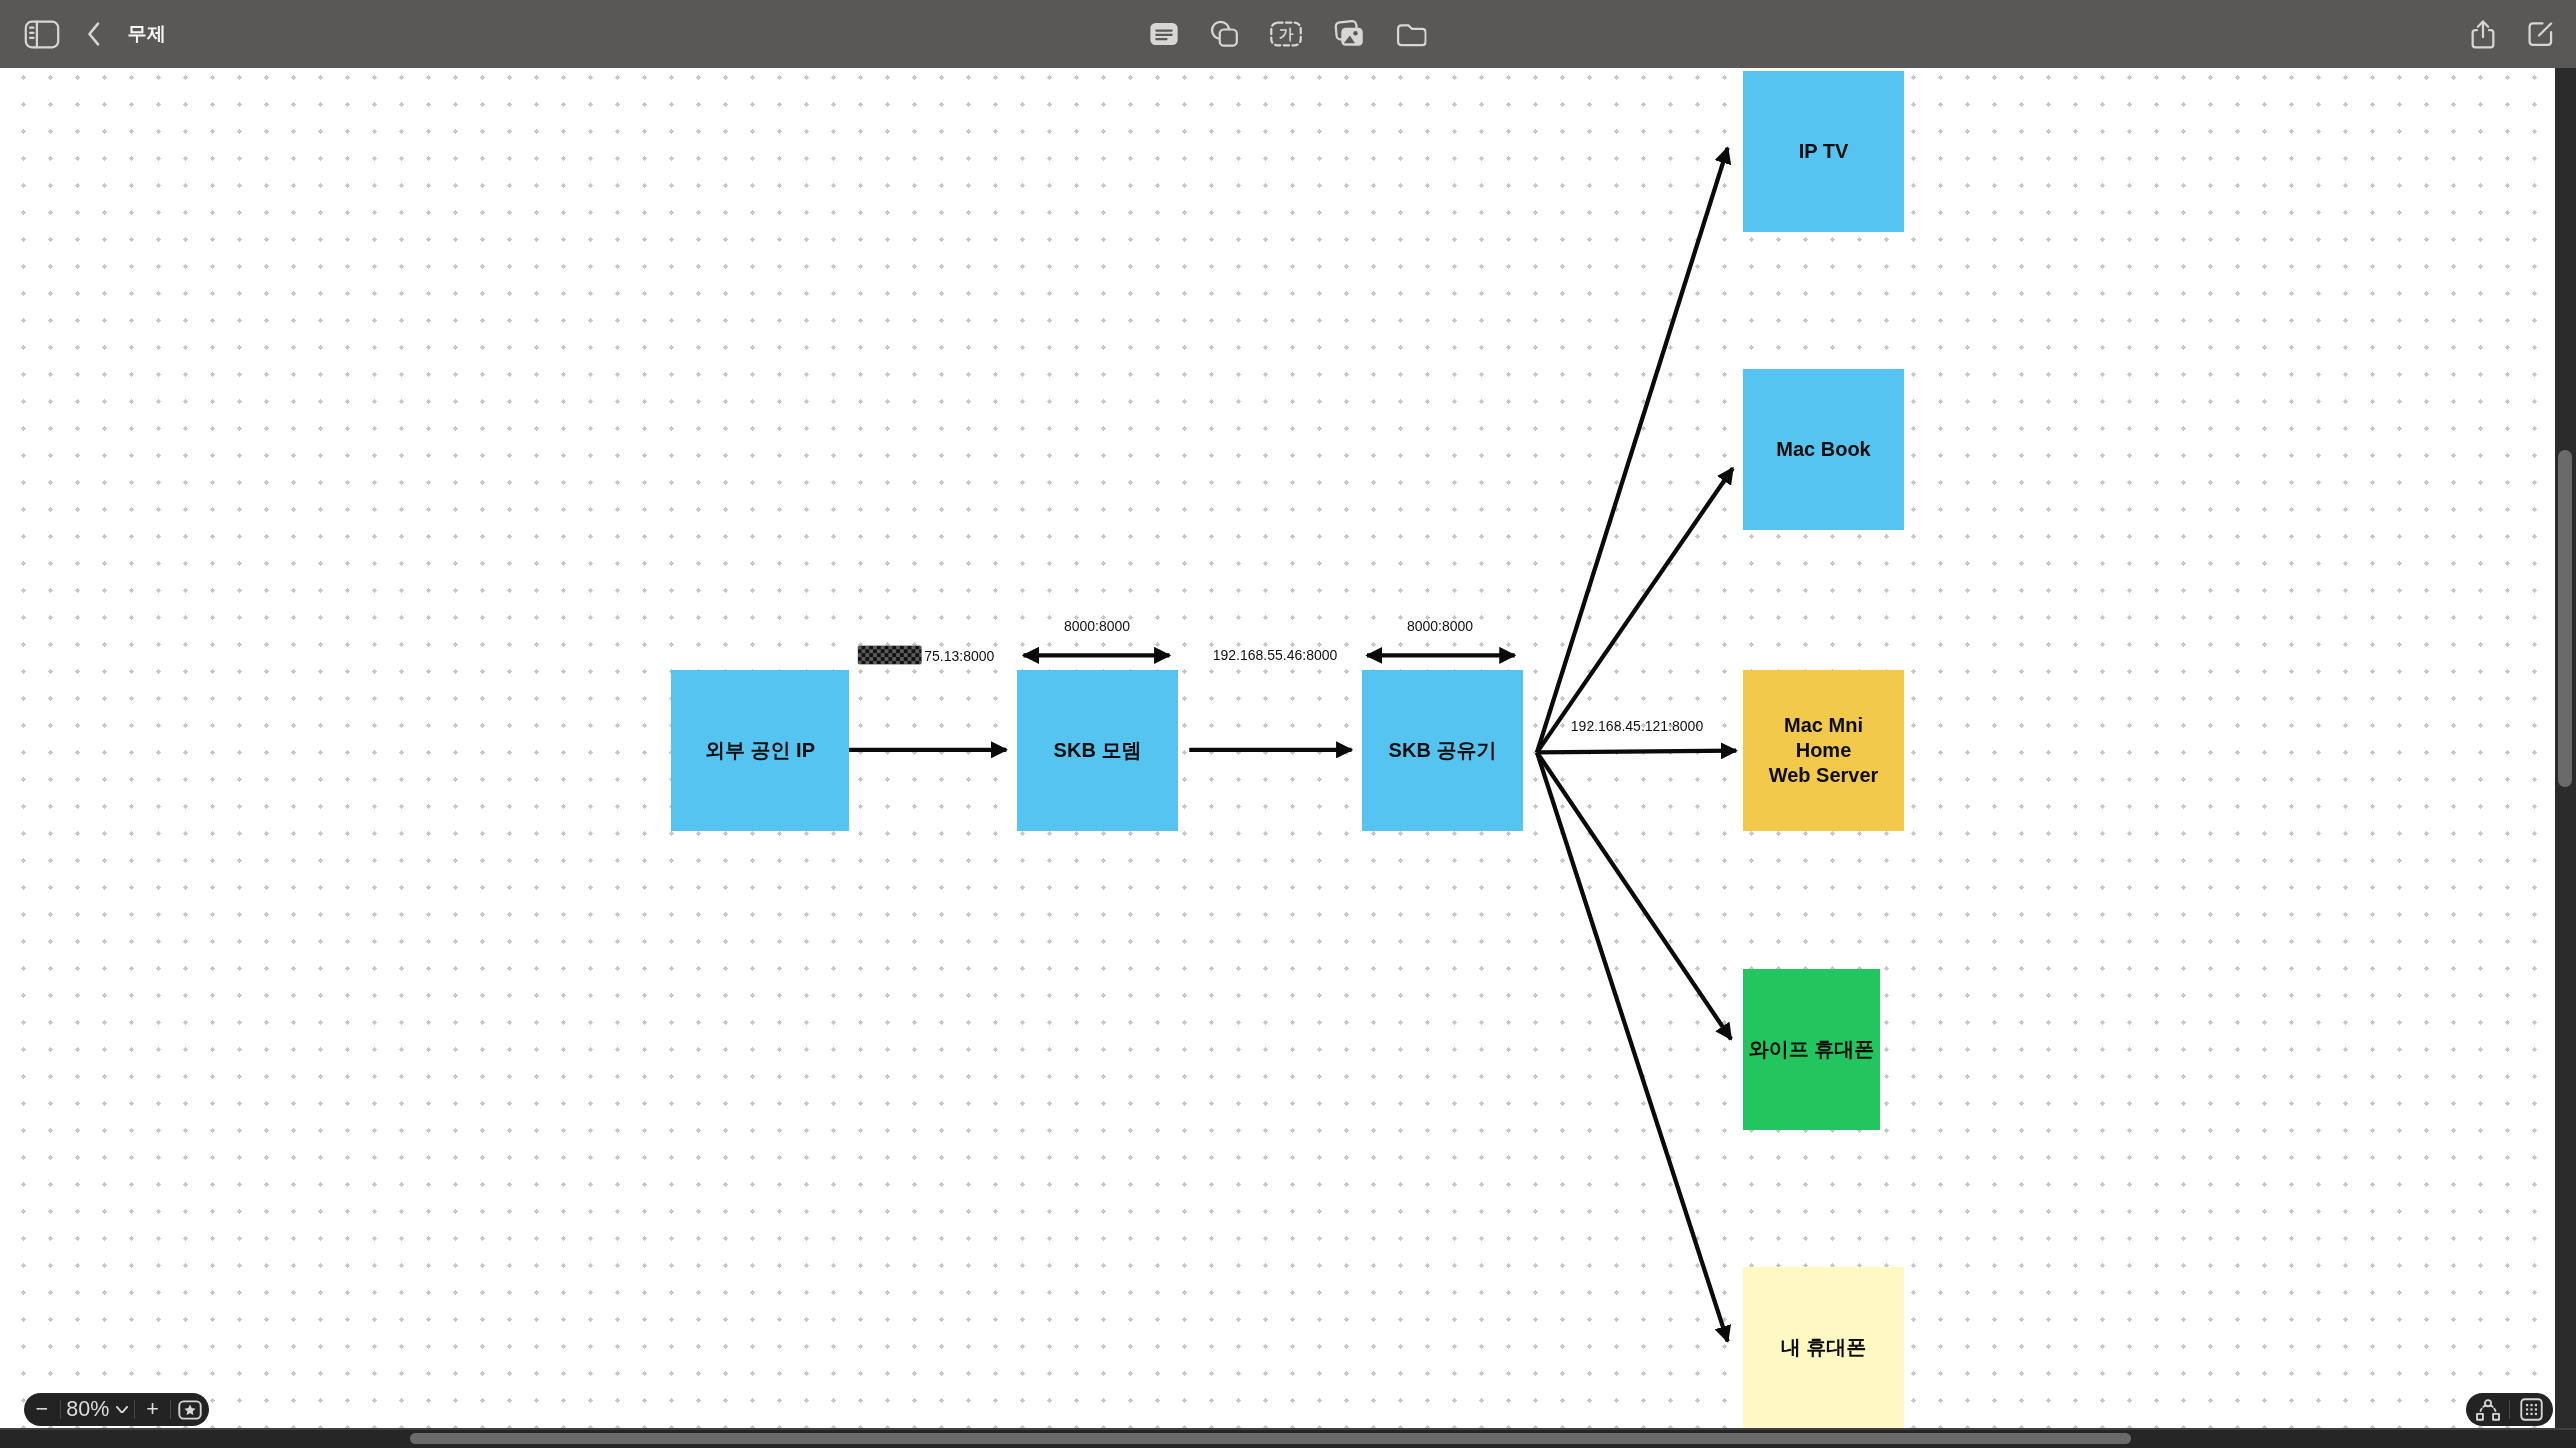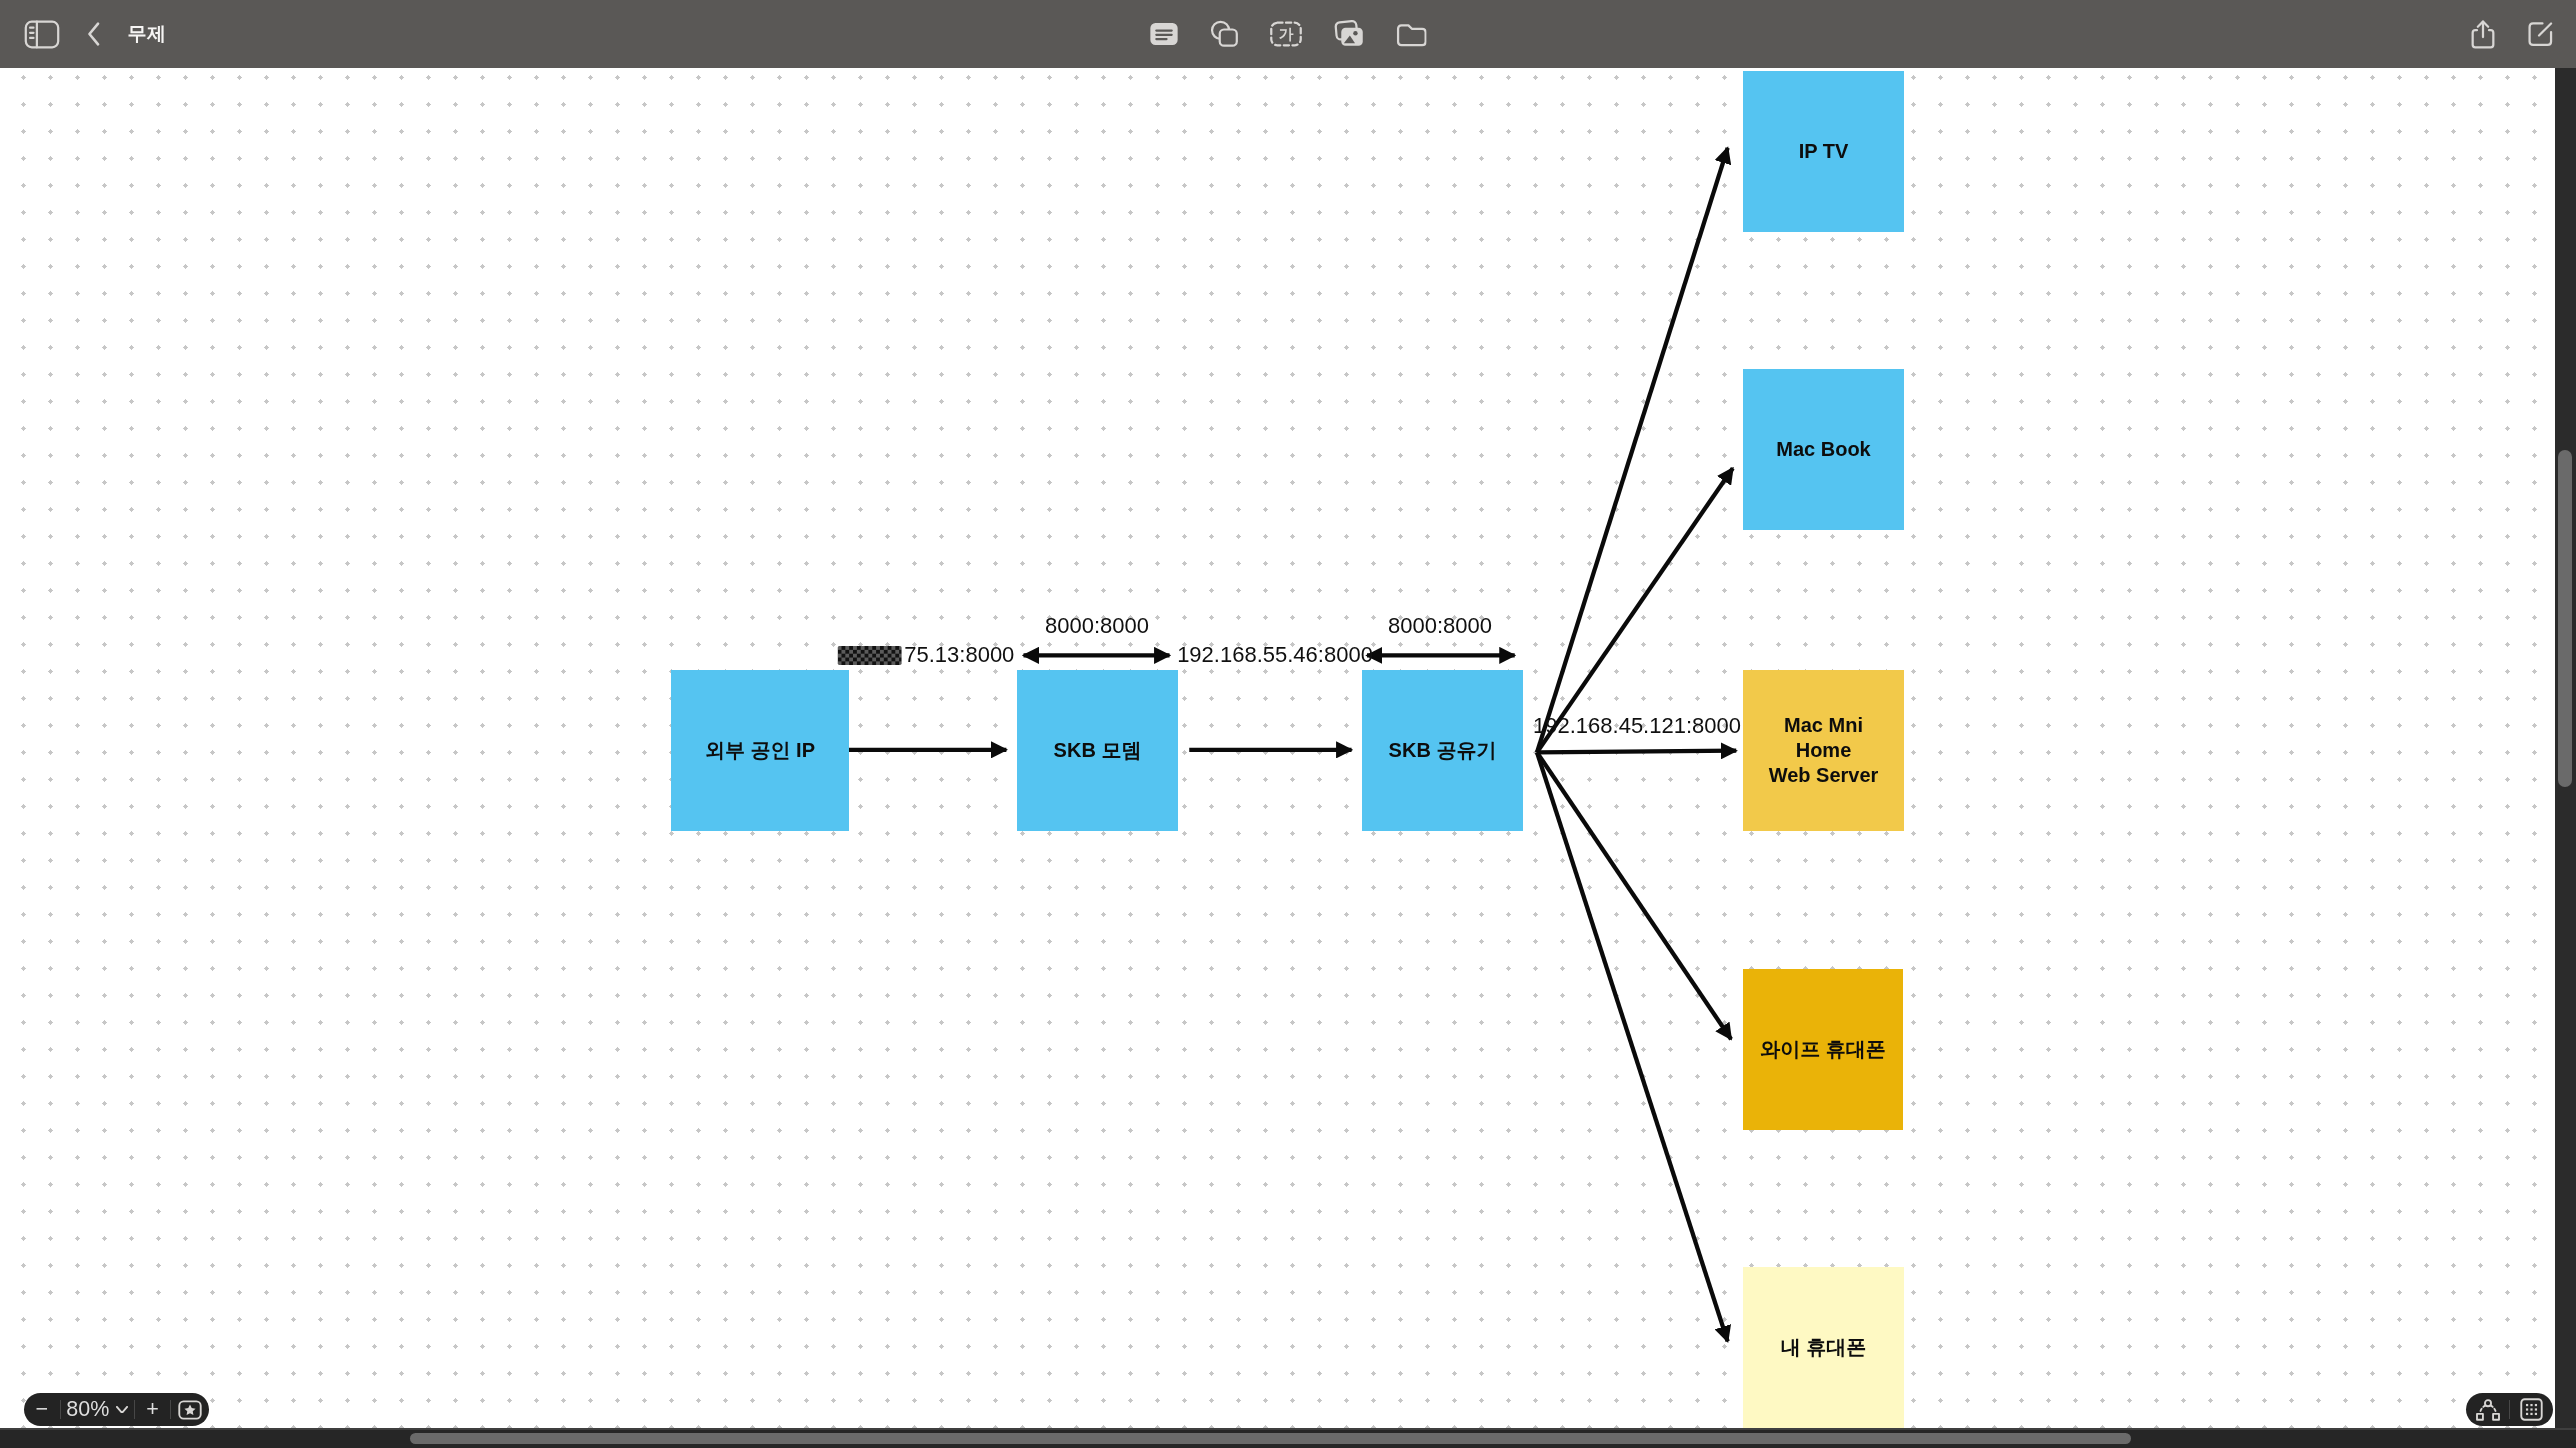--- a/index.html
+++ b/index.html
@@ -25,21 +25,21 @@
   .ga-glyph{fill:#d8d6d4;stroke:none;font-size:17px;font-weight:bold;font-family:"Liberation Sans",sans-serif;}
 
   
   .node{position:absolute;display:flex;align-items:center;justify-content:center;
     text-align:center;font-weight:bold;font-size:20px;color:#0d0d0d;
     white-space:pre-line;line-height:1.25;z-index:10;}
   
   .edges{position:absolute;left:0;top:0;z-index:8;}
   .edges line{stroke:#0a0a0a;stroke-width:5;}
   
-  .edge-label{position:absolute;transform:translate(-50%,-50%);font-size:22px;color:#101010;
+  .edge-label{position:absolute;transform:translate(-50%,-50%);font-size:14px;color:#101010;
     display:flex;align-items:center;white-space:nowrap;z-index:12;justify-content:flex-end;}
   .redacted{display:inline-block;width:64px;height:19px;margin-right:2.6px;border-radius:1.7px;
     background:repeating-conic-gradient(#171717 0% 25%,#5d5d5d 25% 50%) 0 0/7.7px 7.7px,#333;
     filter:blur(0.6px) contrast(1.05);}
 
   
   .pill{position:absolute;top:1393px;height:33px;background:#232323;border-radius:17px;
     display:flex;align-items:center;z-index:45;color:#dedede;}
   .pill-left{left:24px;width:185px;}
   .pill-right{left:2466px;width:87px;}
@@ -81,21 +81,21 @@
 
   <div>
       <div class="node" style="left: 671px; top: 670px; width: 178px; height: 161px; background: rgb(85, 196, 241); text-align: center;">외부 공인 IP</div>
       <div class="node" style="left: 1017px; top: 670px; width: 161px; height: 161px; background: rgb(85, 196, 241);">SKB 모뎀</div>
       <div class="node" style="left: 1362px; top: 670px; width: 161px; height: 161px; background: rgb(85, 196, 241);">SKB 공유기</div>
       <div class="node" style="left: 1743px; top: 71px; width: 161px; height: 161px; background: rgb(85, 196, 241);">IP TV</div>
       <div class="node" style="left: 1743px; top: 369px; width: 161px; height: 161px; background: rgb(85, 196, 241);">Mac Book</div>
       <div class="node" style="left: 1743px; top: 670px; width: 161px; height: 161px; background: rgb(242, 201, 74);">Mac Mni
 Home
 Web Server</div>
-      <div class="node" style="left: 1743px; top: 969px; width: 160px; height: 161px; background: #eab308;">와이프 휴대폰</div>
+      <div class="node" style="left: 1743px; top: 969px; width: 137px; height: 161px; background: #22c55e;">와이프 휴대폰</div>
       <div class="node" style="left: 1743px; top: 1267px; width: 161px; height: 161px; background: #fef9c3;">내 휴대폰</div>
     </div>
   <div>
       <div class="edge-label" style="left: 1097px; top: 626px;">
         <span>8000:8000</span>
       </div>
       <div class="edge-label" style="left: 1440px; top: 626px;">
         <span>8000:8000</span>
       </div>
       <div class="edge-label" style="left: 926px; top: 655px;">

